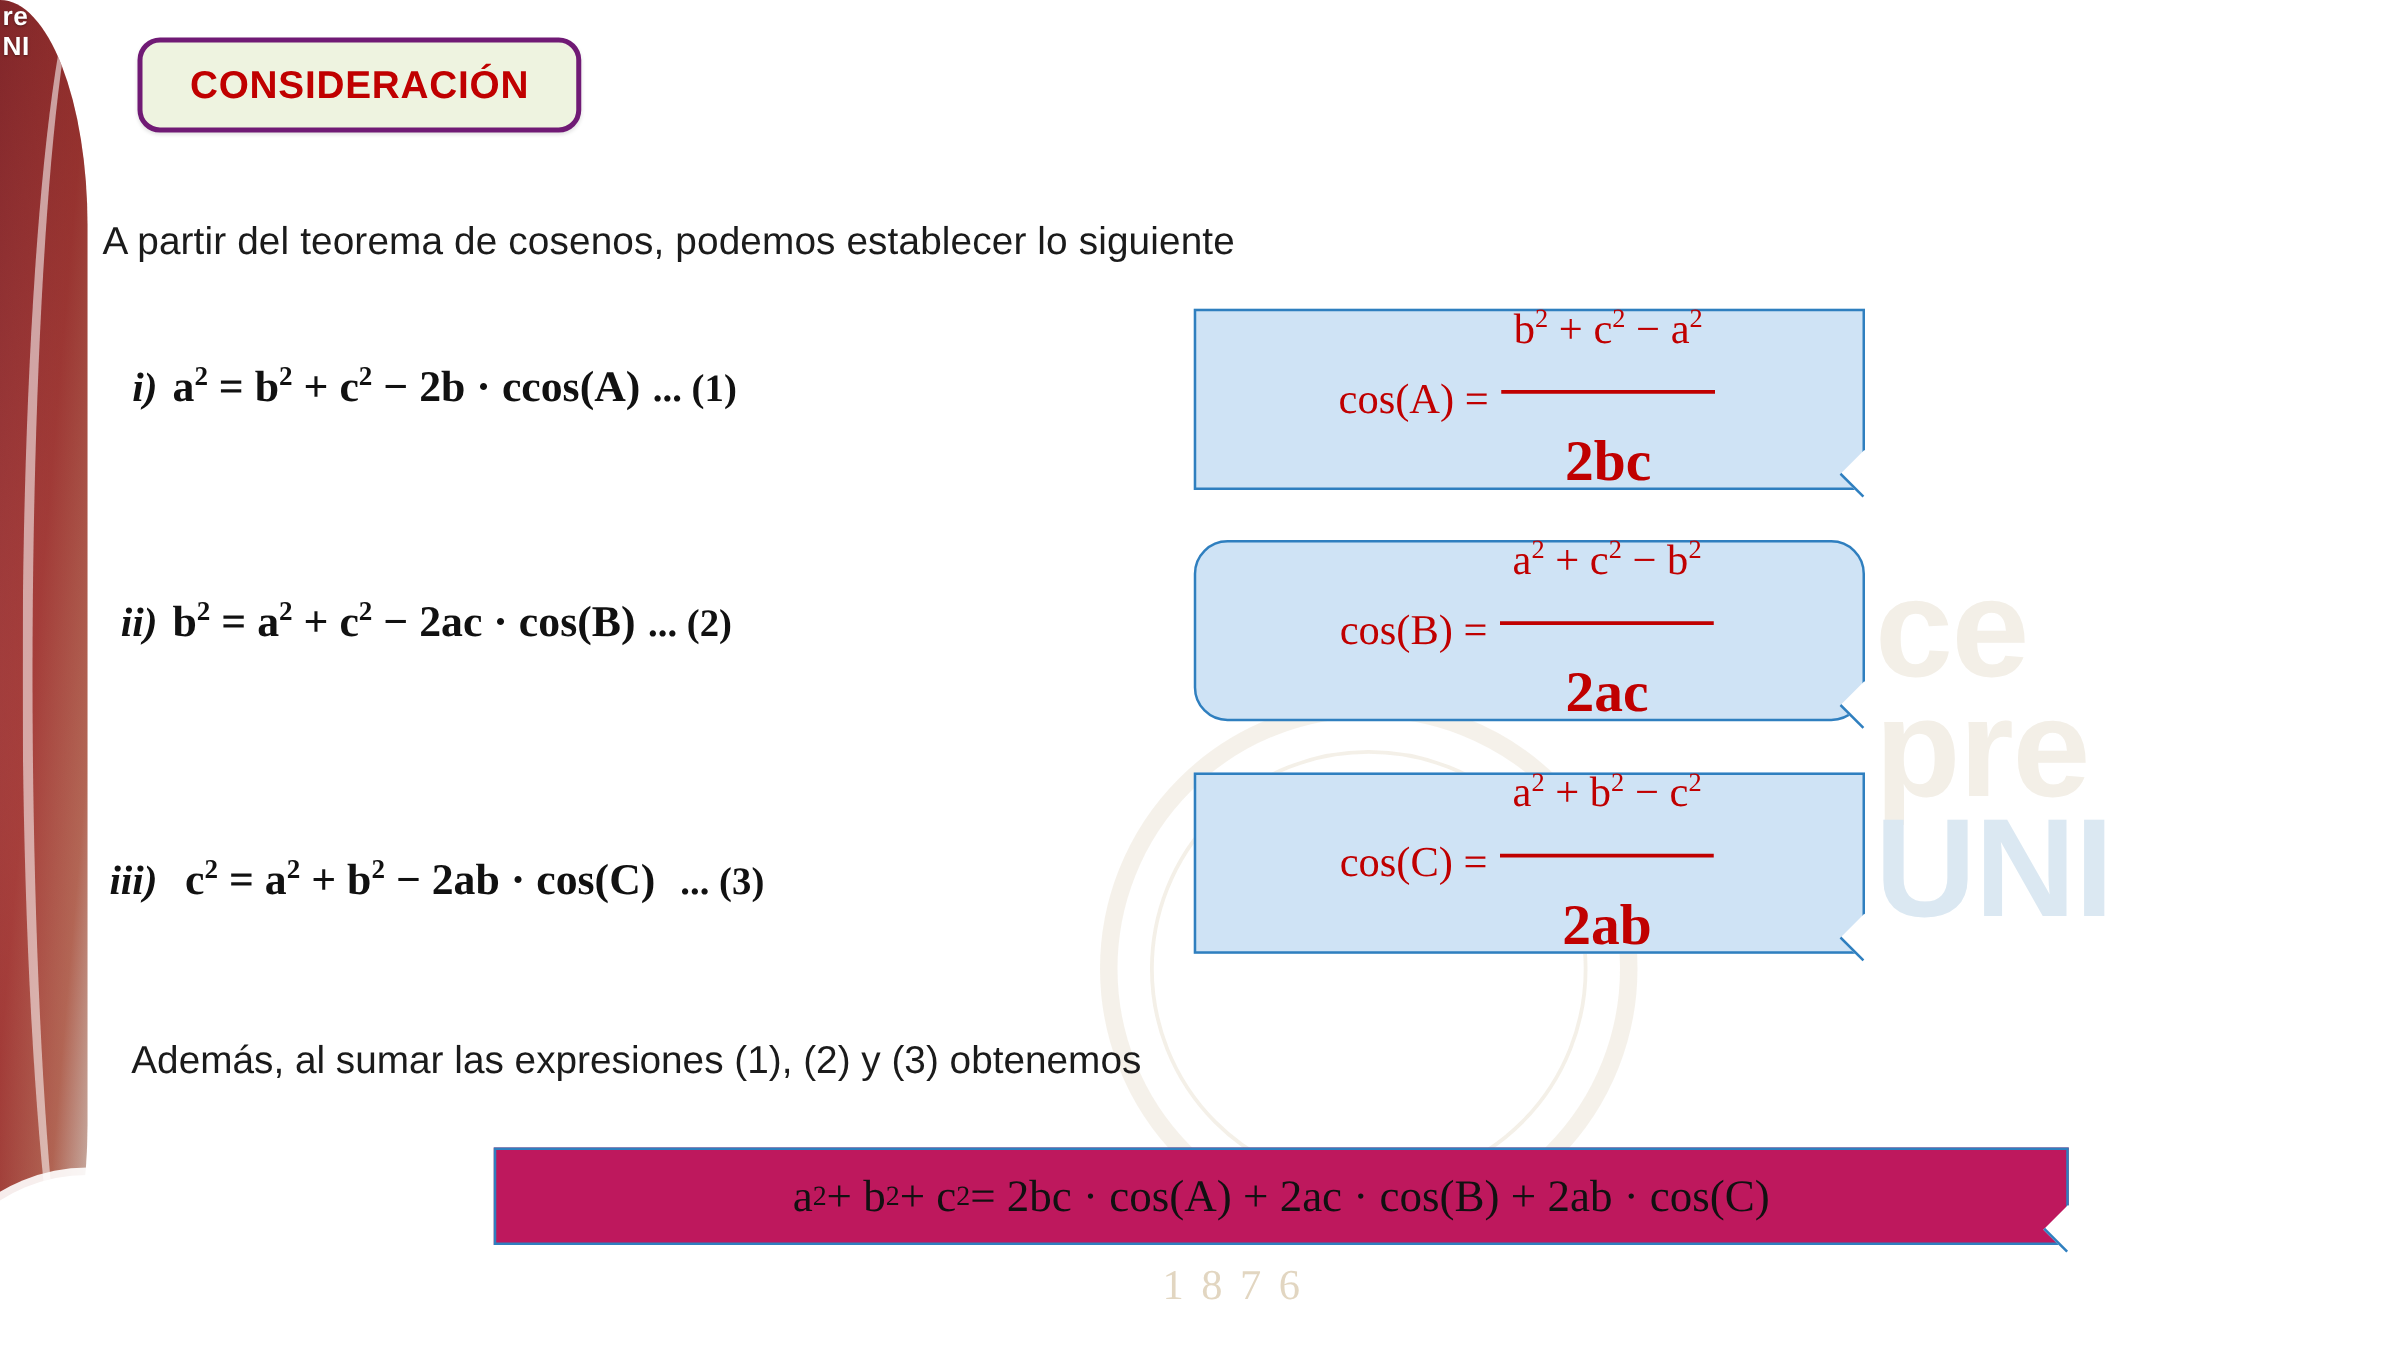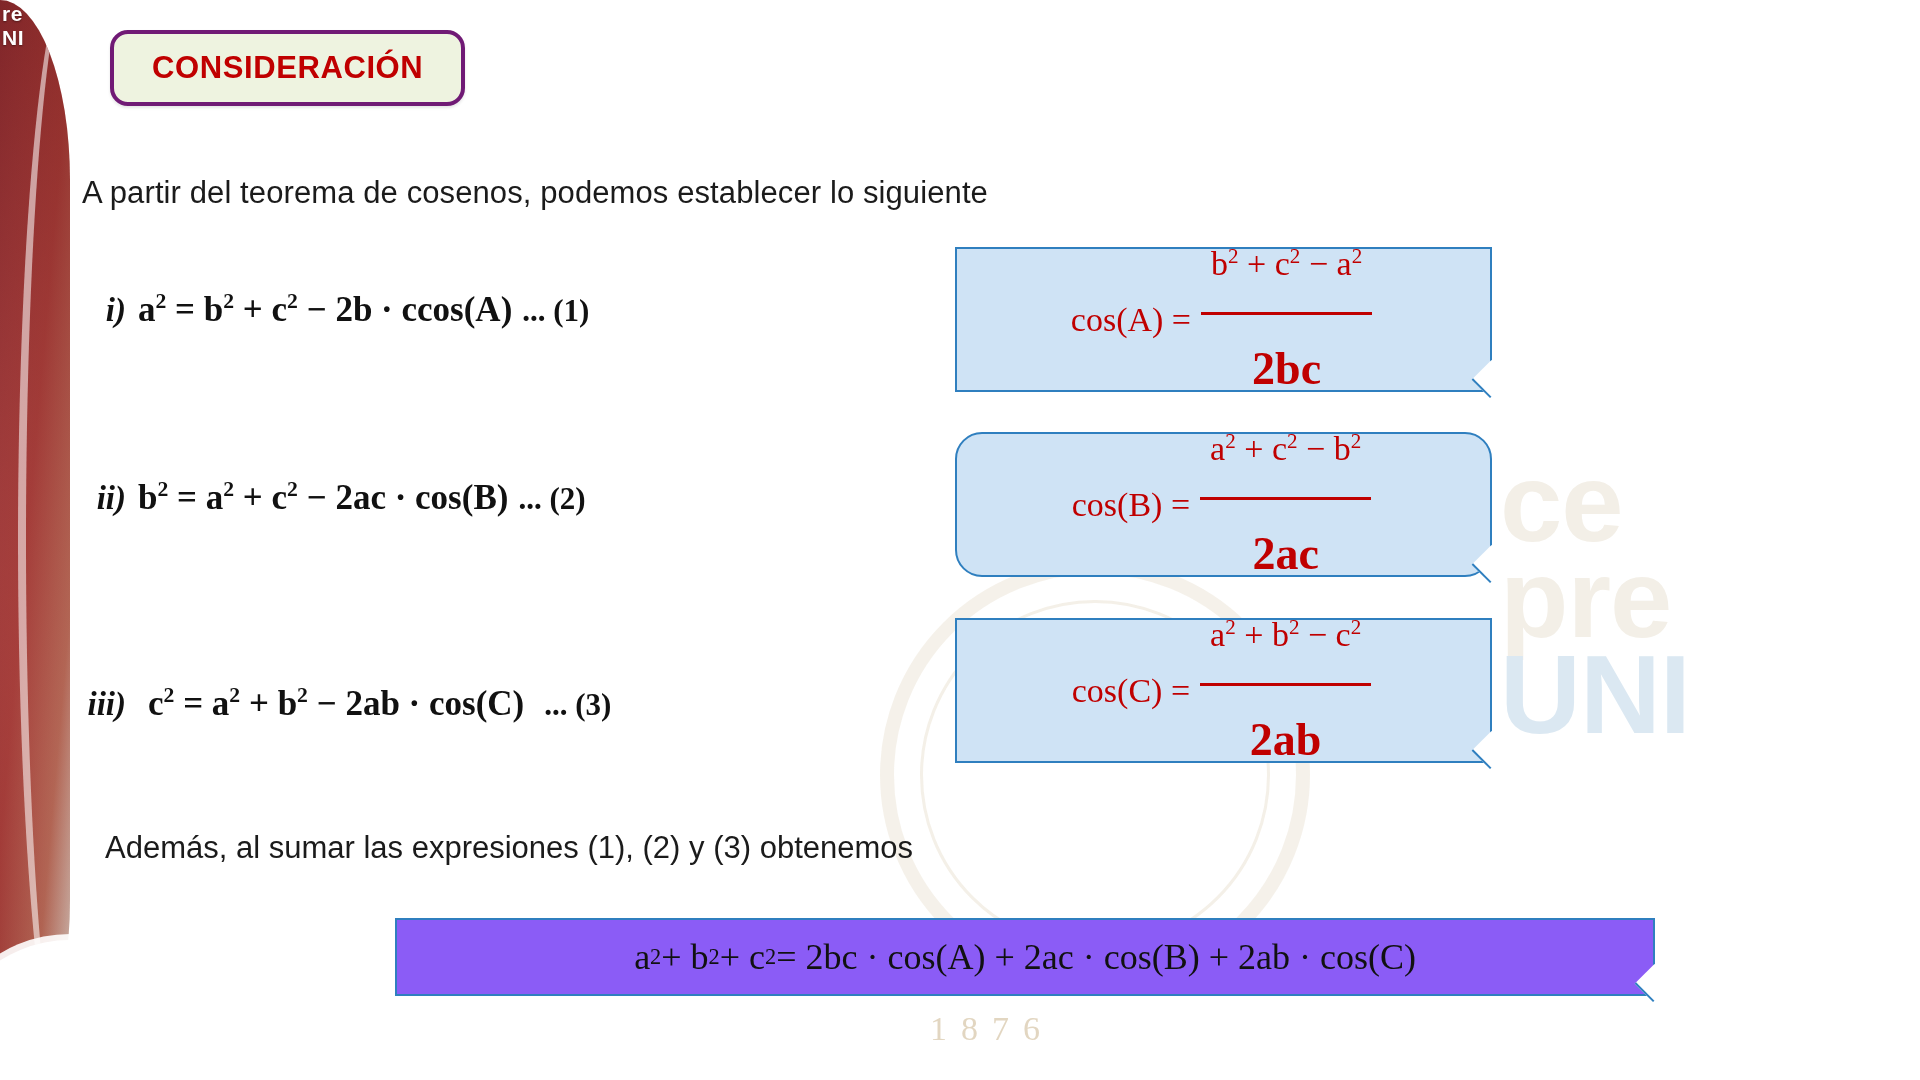--- a/index.html
+++ b/index.html
@@ -239,21 +239,21 @@
     padding-right: 6px;
   }
 
   
   .final-box {
     position: absolute;
     left: 395px;
     top: 918px;
     width: 1260px;
     height: 78px;
-    background: #8b5cf6;
+    background: #be185d;
     border: 2px solid #2f7fbf;
     box-sizing: border-box;
   }
   .final-box .fold {
     position: absolute;
     right: -2px;
     bottom: -2px;
     width: 26px;
     height: 26px;
     background: #ffffff;

